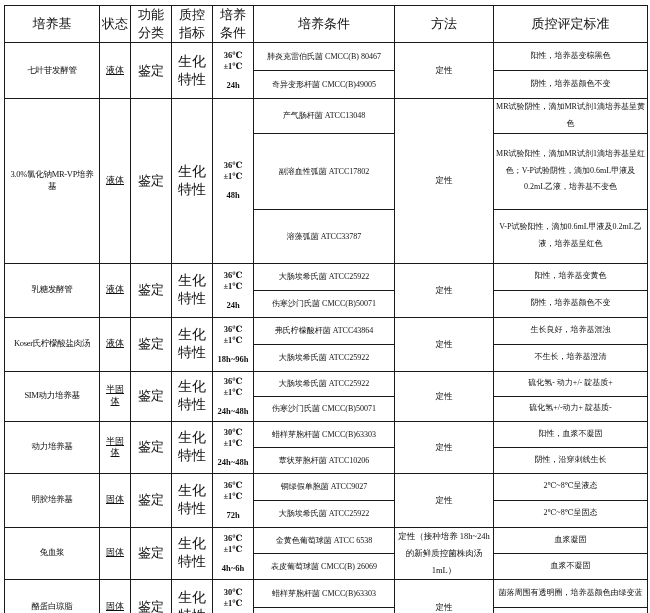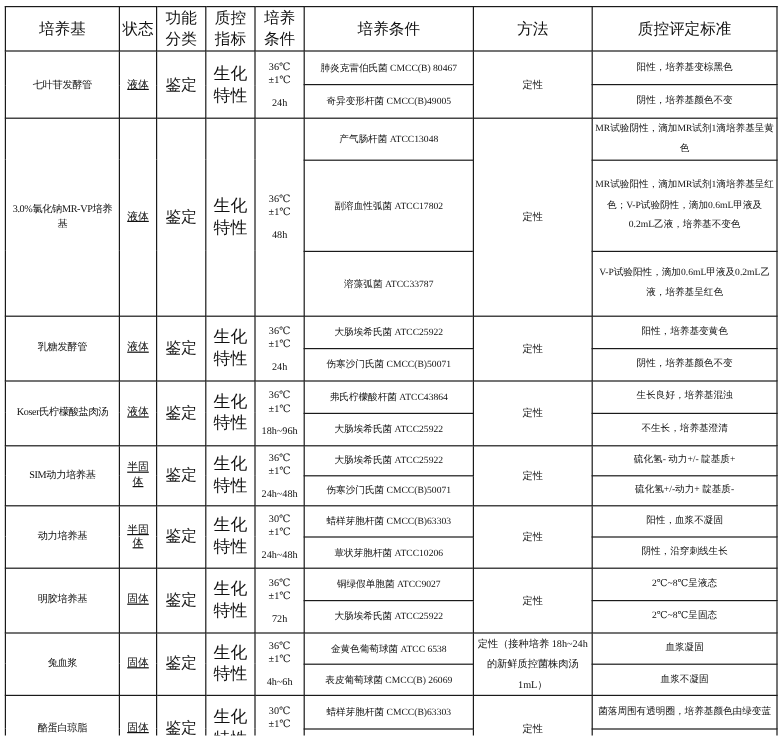--- a/index.html
+++ b/index.html
@@ -8,21 +8,21 @@
   table.qc{border-collapse:collapse;table-layout:fixed;width:643px;
            margin:5px 0 0 4px;background:#fff;}
   .qc td,.qc th{border:1px solid #1a1a1a;padding:0 2px;vertical-align:middle;
                 text-align:center;font-weight:normal;overflow:hidden;}
   .qc th{font-size:13px;padding:0 1px;}
   .c-name{text-align:left;font-size:8.5px;letter-spacing:-0.3px;padding:0 1px;}
   .c-state{font-size:9px;padding:0 1px;line-height:1.3;text-decoration:underline;}
   .c-func{font-size:13px;font-family:Liberation Mono, monospace;}
   .c-ind{font-size:14px;padding:0 1px;}
   .c-cond{font-size:8.5px;padding:0 1px;}
-  .c-cond .line{padding:4px 0;line-height:1.3;}
+  .c-cond .line{padding:4px 0;line-height:1.3;font-weight:bold;}
   .c-strain{font-size:8px;}
   .c-method{font-size:8.5px;line-height:2;}
   .c-crit{text-align:left;font-size:8px;line-height:2.1;padding:0 2px;}
   tr.h18{height:18px;} tr.h25{height:25px;} tr.h26{height:26px;}
   tr.h27{height:27px;} tr.h28{height:28px;} tr.h54{height:54px;}
   tr.h76{height:76px;}
 </style>
 </head>
 <body>
 

